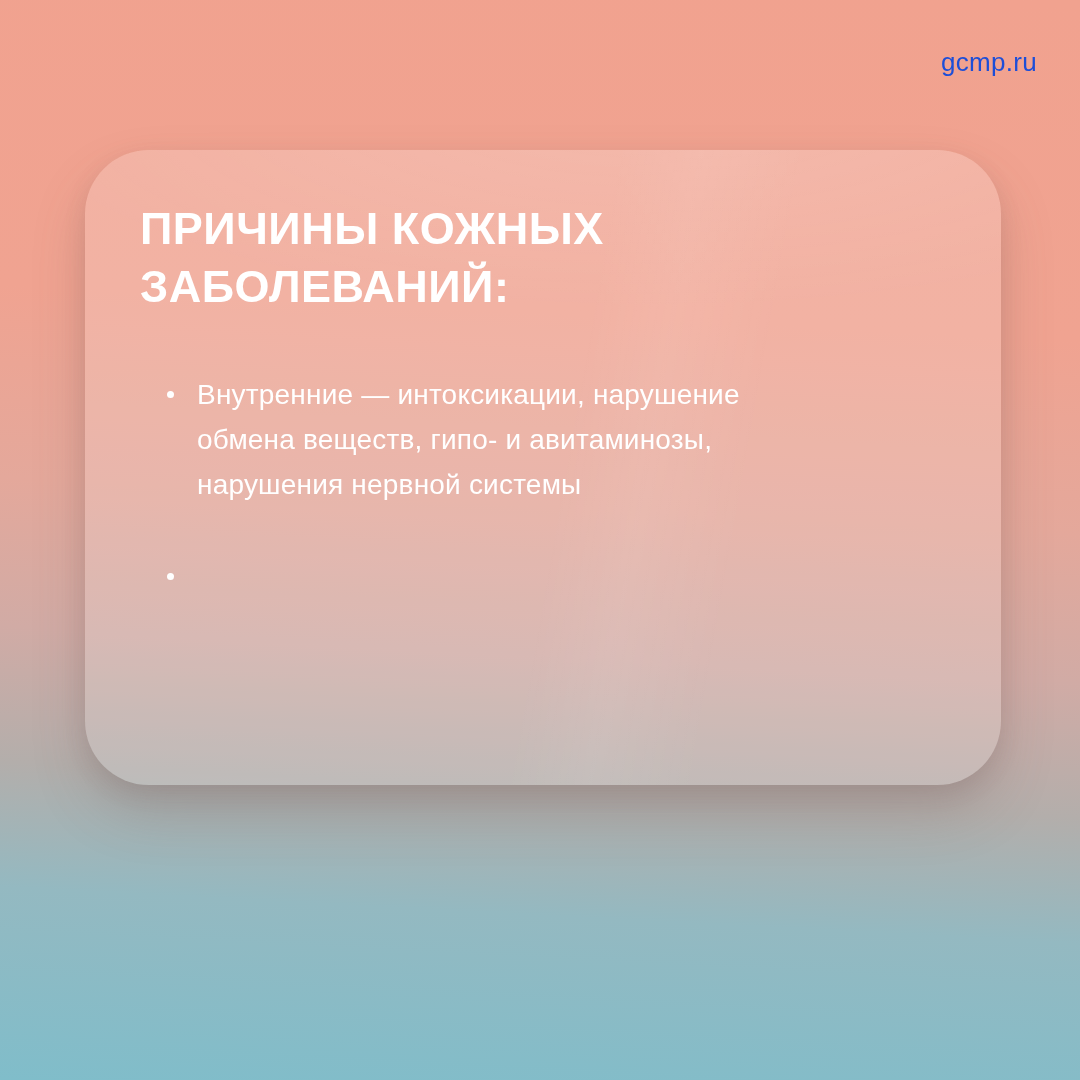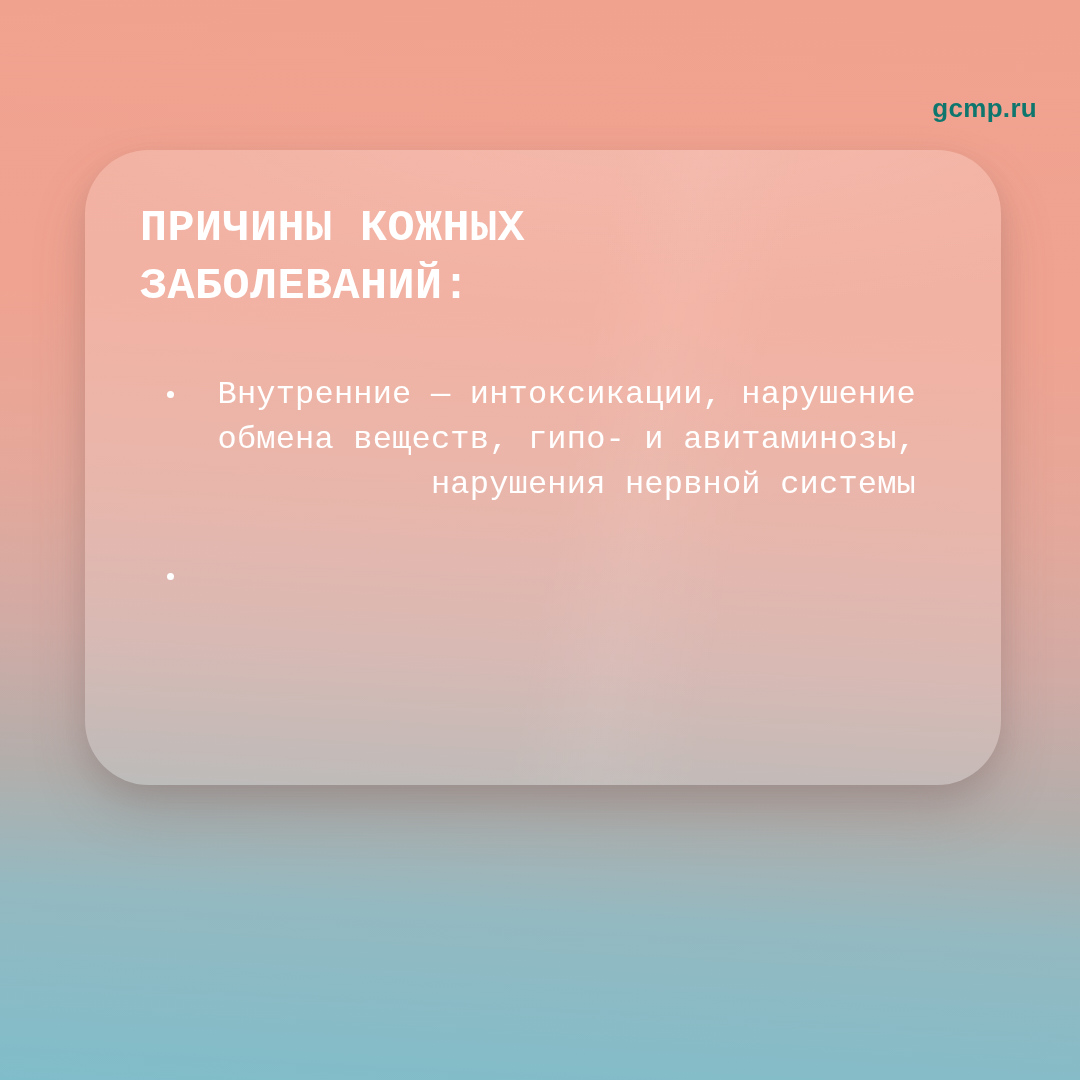--- a/index.html
+++ b/index.html
@@ -20,44 +20,42 @@
       #d1aba5 60%,
       #b3aeab 72%,
       #94b9c1 83%,
       #80bdca 100%);
   }
 
   .brand {
     position: absolute;
     top: 47px;
     right: 43px;
-    color: #0f766e;
+    color: #1d4ed8;
     font-size: 26px;
-    font-weight: 700;
+    font-weight: 400;
     letter-spacing: 0.3px;
-    margin-top: 46px;
   }
 
   .card {
     position: absolute;
     left: 85px;
     top: 150px;
     width: 916px;
     height: 635px;
     border-radius: 64px;
     background:
       radial-gradient(120% 55% at 62% -8%, rgba(255,255,255,0.10), rgba(255,255,255,0) 60%),
       linear-gradient(100deg, rgba(255,255,255,0) 52%, rgba(255,255,255,0.05) 60%, rgba(255,255,255,0) 70%),
       rgba(255, 255, 255, 0.17);
     box-shadow:
       0 28px 55px -5px rgba(110, 85, 82, 0.28),
       0 8px 22px rgba(110, 85, 82, 0.12);
     box-sizing: border-box;
     padding: 50px 85px 0 55px;
-    font-family: Liberation Mono, monospace;
   }
 
   .card-title {
     margin: 0;
     max-width: 640px;
     color: #ffffff;
     font-size: 45px;
     line-height: 58px;
     font-weight: 700;
     letter-spacing: 0.5px;
@@ -68,25 +66,24 @@
     list-style: none;
     margin: 56px 0 0 0;
     padding: 0;
   }
 
   .causes-list li {
     position: relative;
     padding-left: 57px;
     margin-bottom: 47px;
     color: #ffffff;
-    font-size: 32px;
+    font-size: 28px;
     line-height: 45px;
     letter-spacing: 0.2px;
     font-weight: 400;
-    text-align: right;
   }
 
   .bullet-dot {
     position: absolute;
     left: 27px;
     top: 19px;
     width: 7px;
     height: 7px;
     border-radius: 50%;
     background: #ffffff;

